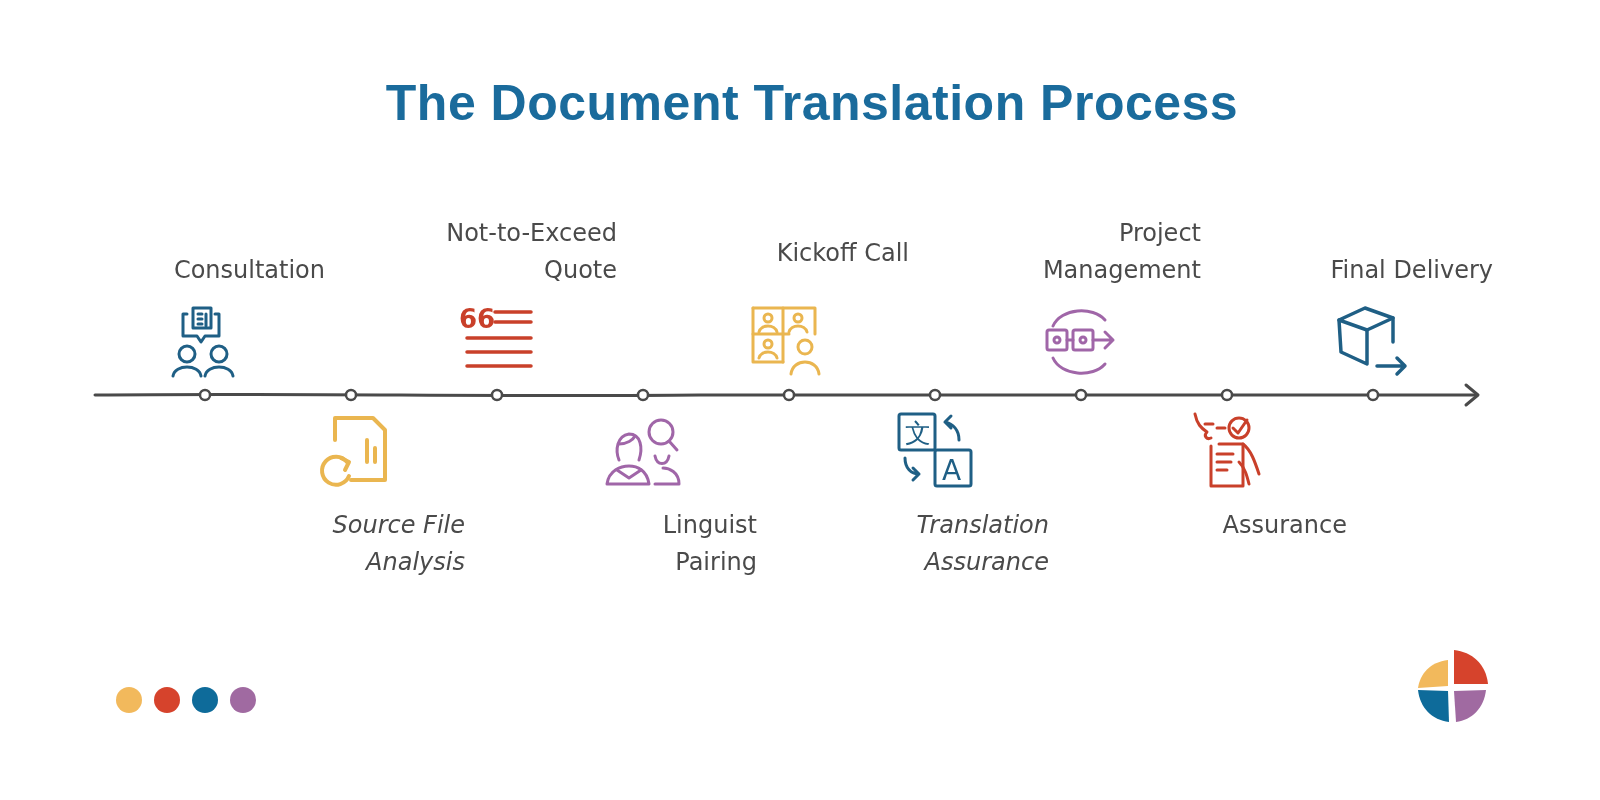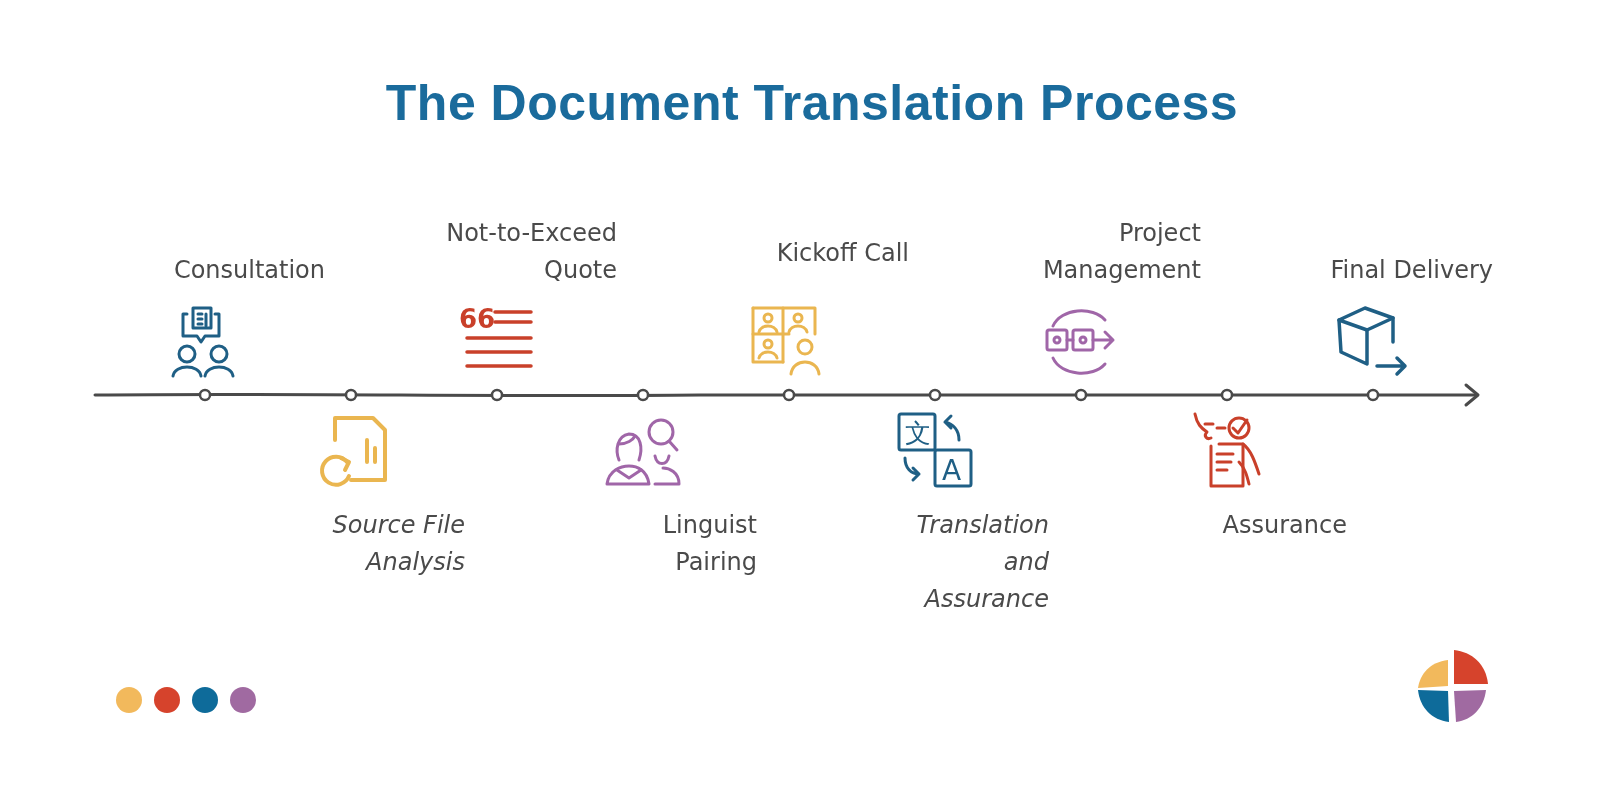--- a/index.html
+++ b/index.html
@@ -115,21 +115,20 @@
     <rect x="4" y="4" width="36" height="36" rx="2"></rect>
     <text x="10" y="32" font-size="26" fill="#1f5f85" stroke="none" font-family="DejaVu Sans, sans-serif">文</text>
     <rect x="40" y="40" width="36" height="36" rx="2"></rect>
     <text x="47" y="70" font-size="28" fill="#1f5f85" stroke="none" font-family="DejaVu Sans, sans-serif">A</text>
     <path d="M64 30 C 64 20, 58 14, 50 12 M50 12 L56 6 M50 12 L56 18"></path>
     <path d="M10 48 C 10 58, 16 64, 24 64 M24 64 L18 58 M24 64 L18 70"></path>
   </svg>
 </div>
 <div class="step-label" style="left:929px; top:507px;font-style:italic;">
   <div>Translation</div>
-  <div>and</div>
   <div>Assurance</div>
 </div>
 
 <div class="step-label" style="left:1081px; top:215px;">
   <div>Project</div>
   <div>Management</div>
 </div>
 <div class="icon" style="left:1081px; top:302px;">
   <svg viewBox="0 0 80 80" fill="none" stroke="#a066a8" stroke-width="3" stroke-linecap="round" stroke-linejoin="round">
     <path d="M12 24 C 20 6, 52 4, 64 18"></path>

